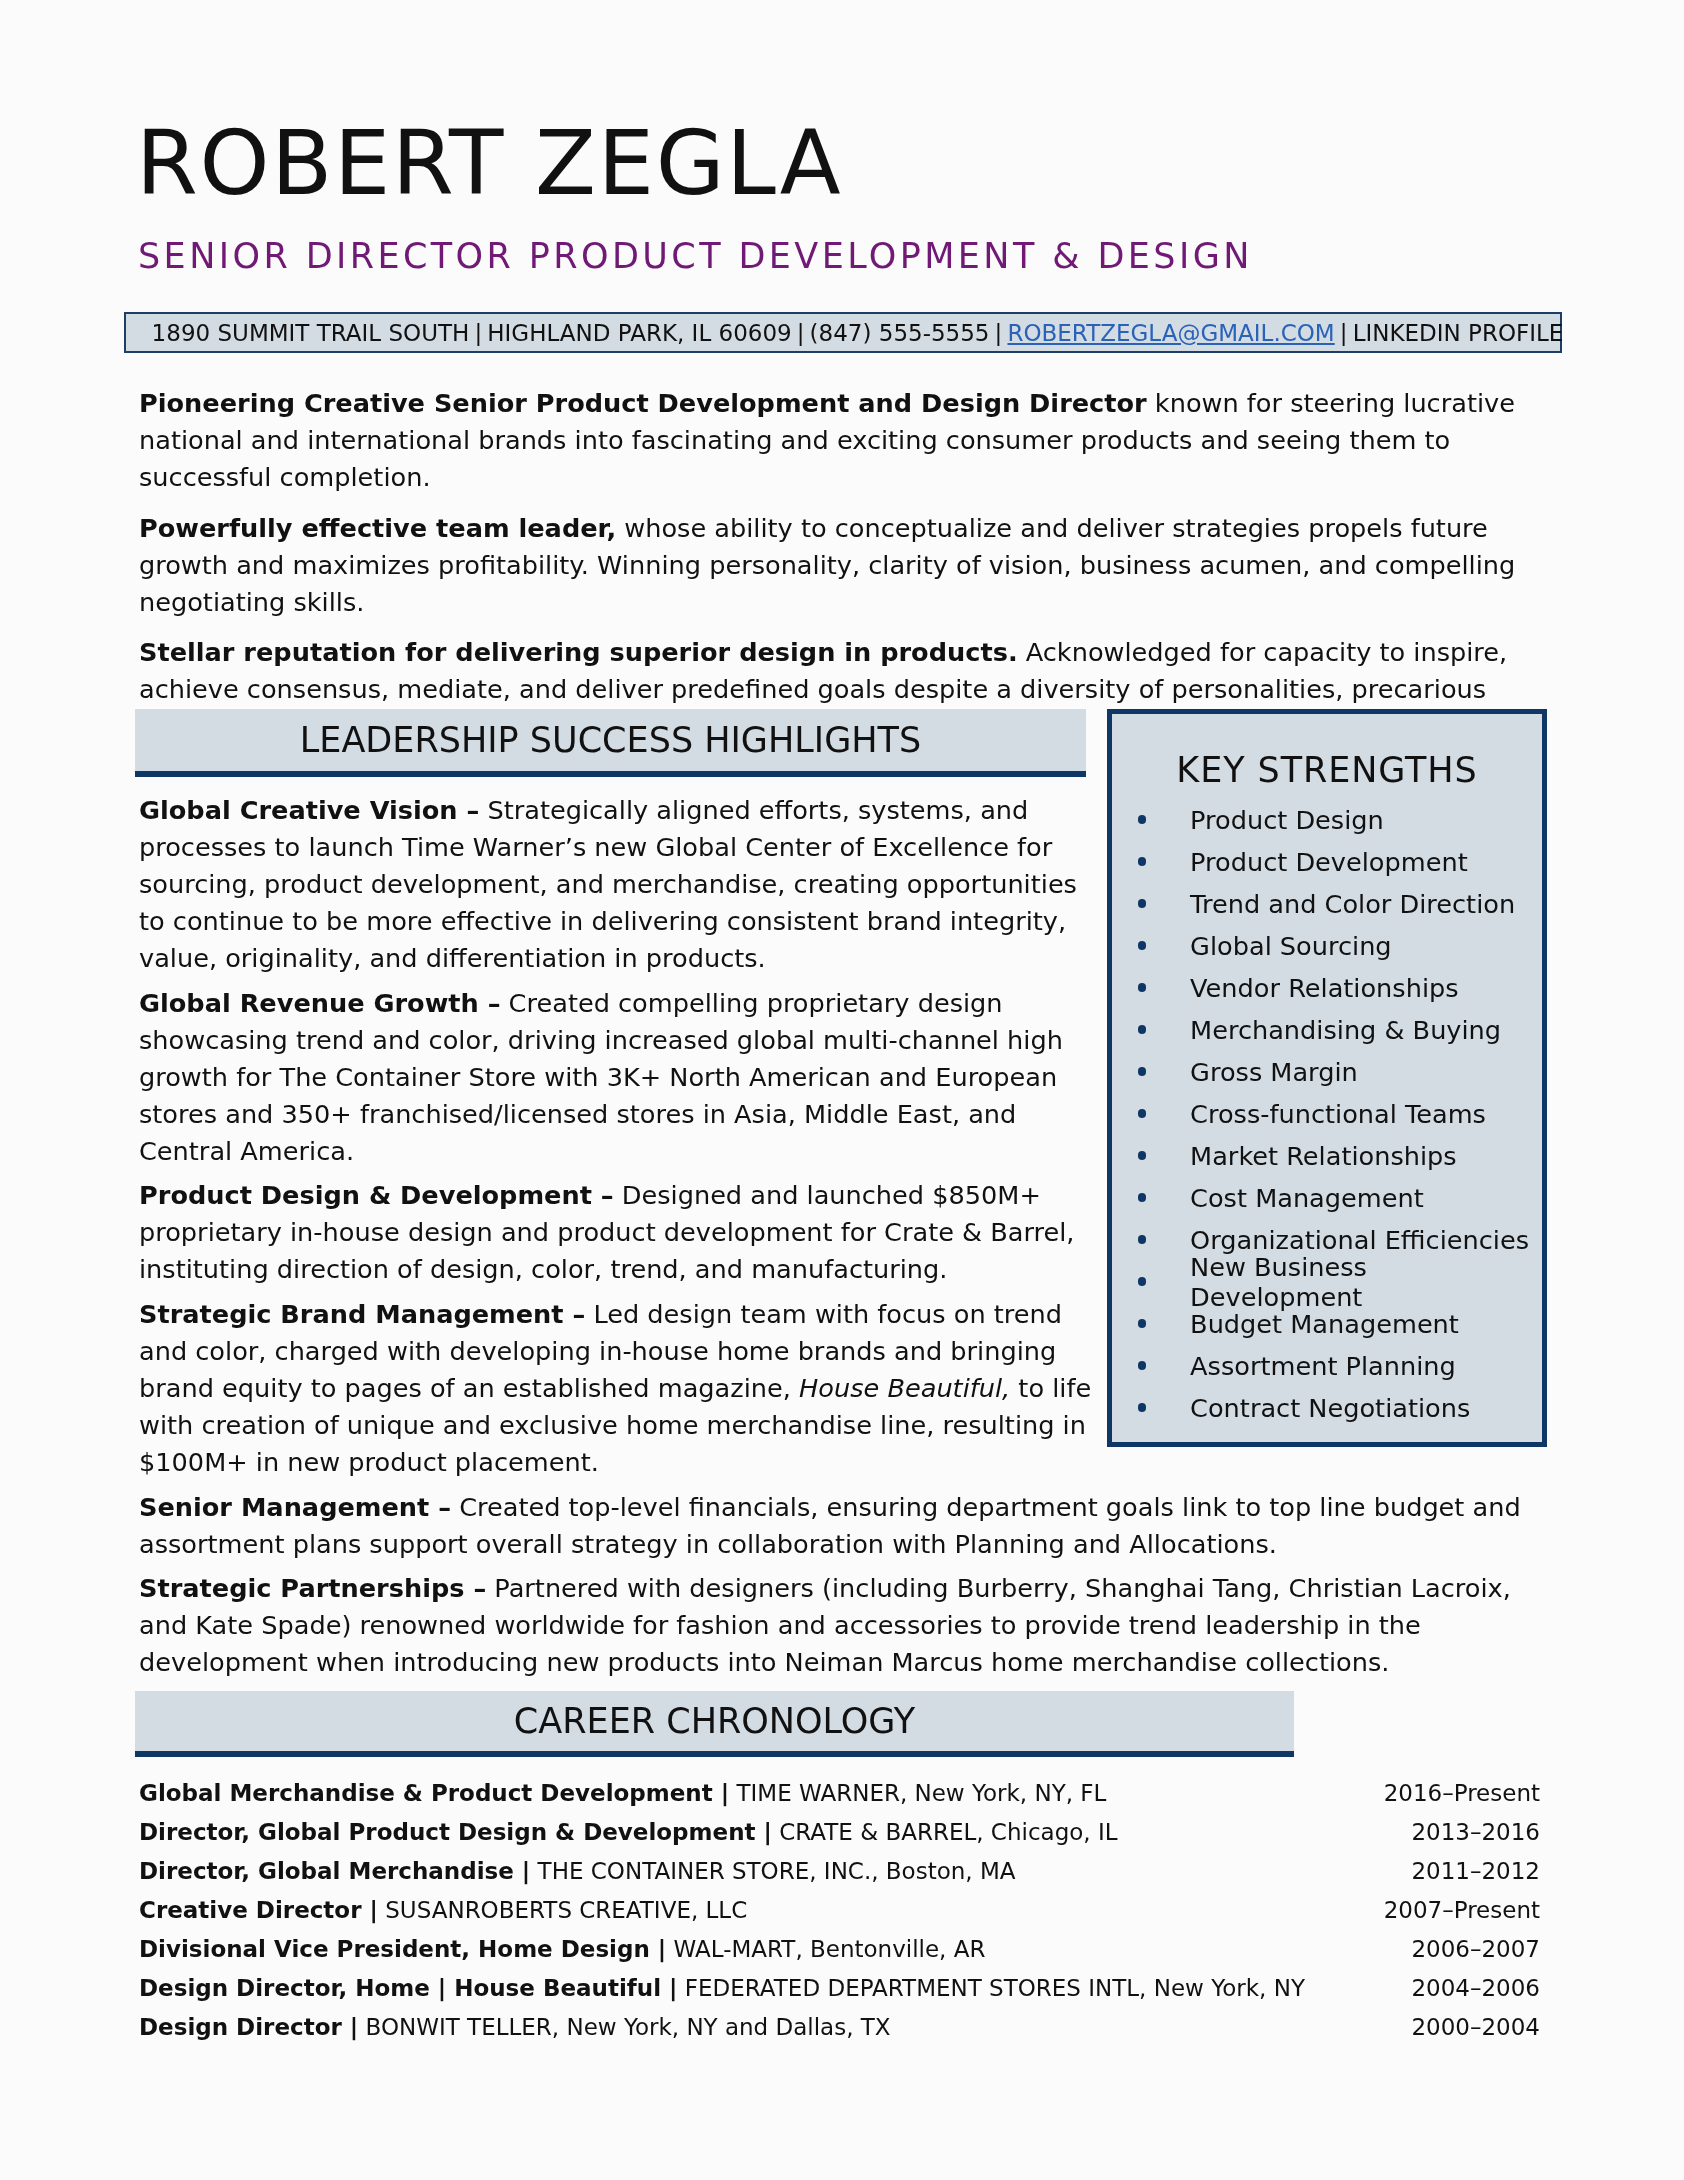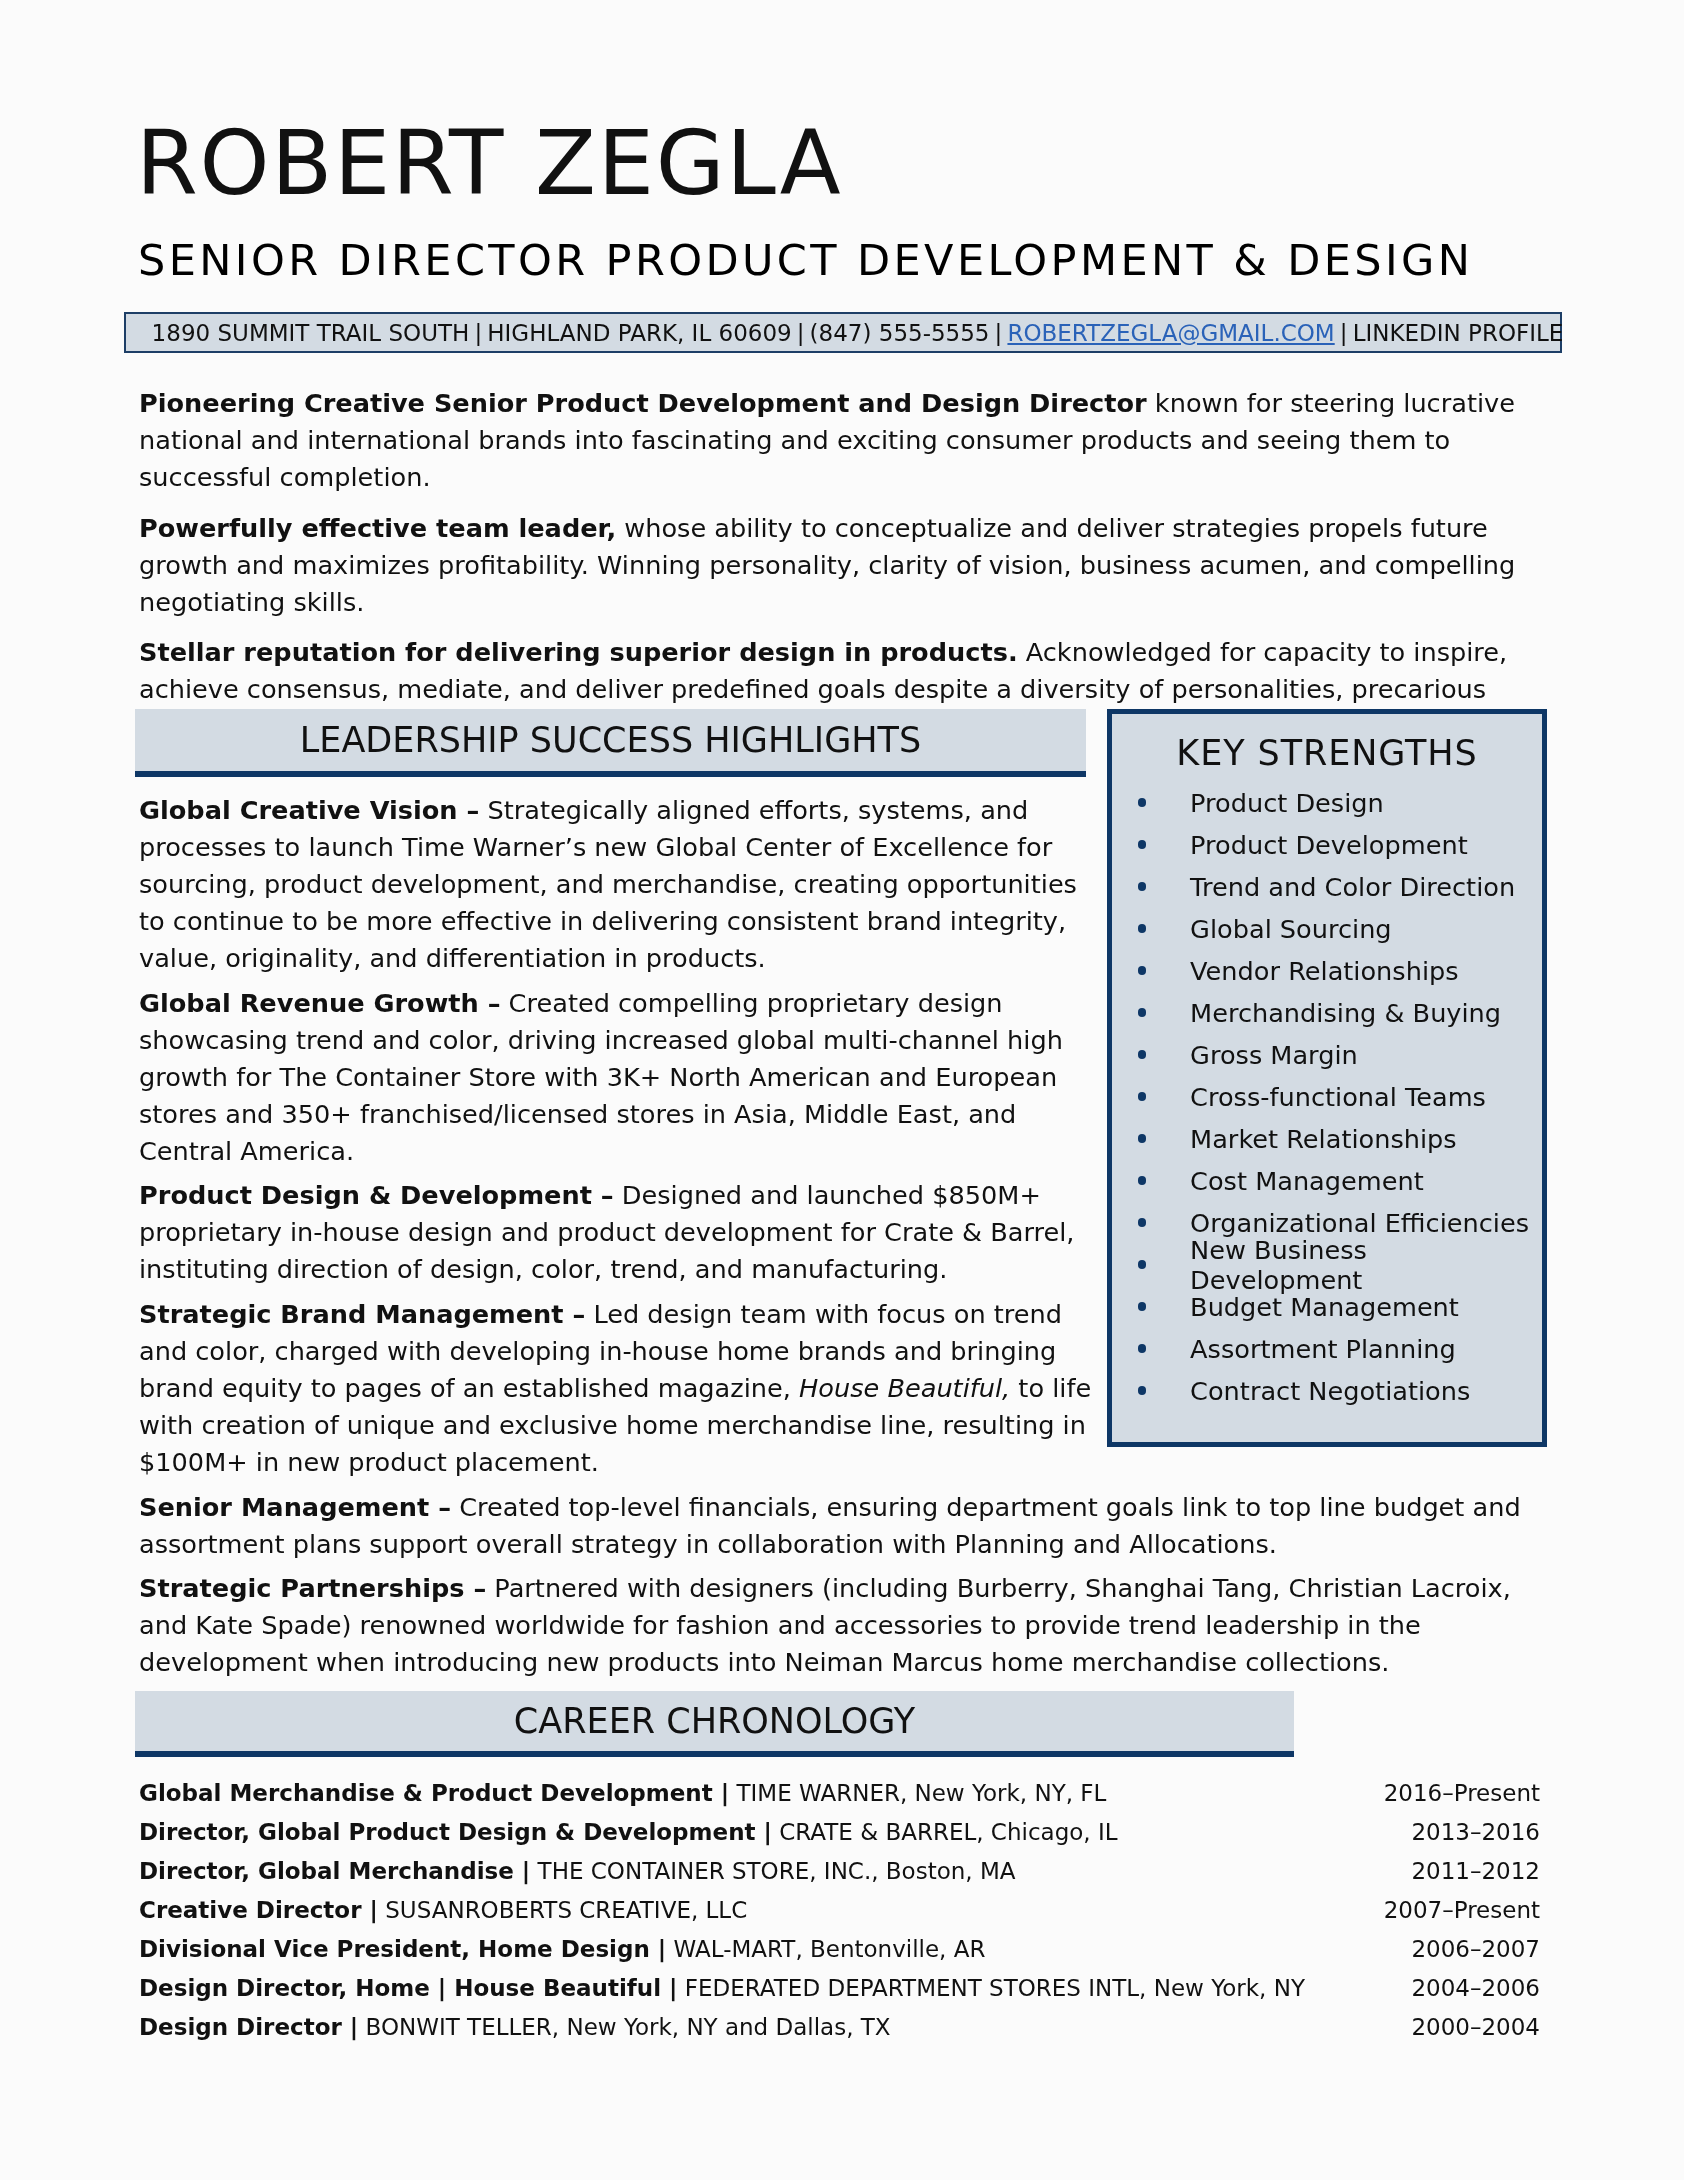--- a/index.html
+++ b/index.html
@@ -13,21 +13,21 @@
     }
     .page { position: absolute; left: 0; top: 0; width: 1685px; height: 2181px; }
 
     .name {
       position: absolute; left: 136px; top: 119px;
       font-size: 89px; font-weight: normal; letter-spacing: 1.7px;
       color: #111; line-height: 1;
     }
     .title {
       position: absolute; left: 138px; top: 239px;
-      font-size: 43px; letter-spacing: 3.4px; color: #000000; line-height: 1;
+      font-size: 35px; letter-spacing: 3.4px; color: #701a75; line-height: 1;
     }
     .contact-bar {
       position: absolute; left: 124px; top: 312px; width: 1438px; height: 41px;
       background: #d3dbe3; border: 2.6px solid #1d3e66;
       box-sizing: border-box;
       display: flex; align-items: center; justify-content: center;
       font-size: 23px; color: #111; white-space: nowrap; padding-left: 29px;
     }
     .contact-bar .sep { margin: 0 5.1px; }
     .contact-bar a { color: #2a62b8; text-decoration: underline; }
@@ -49,21 +49,21 @@
     .highlights p { margin: 0 0 7.7px 0; }
     .highlights b { font-weight: bold; }
     .highlights .wide { width: 1414px; }
 
     .strengths {
       position: absolute; left: 1107px; top: 709px; width: 440px; height: 738px;
       background: #d3dbe3; border: 5.1px solid #0e3766; box-sizing: border-box;
     }
     .strengths h2 {
       margin: 0; text-align: center; font-weight: normal;
-      font-size: 35px; padding-top: 19px; letter-spacing: 0.9px; color: #111;
+      font-size: 35px; padding-top: 36px; letter-spacing: 0.9px; color: #111;
     }
     .strengths ul { list-style: none; margin: 8.5px 0 0 0; padding: 0; }
     .strengths li { display: flex; align-items: center; height: 42px; font-size: 25.6px; color: #111; }
     .strengths .bullet { width: 8.5px; height: 8.5px; border-radius: 50%; background: #0e3766; margin-left: 25.6px; margin-right: 44px; flex-shrink: 0; }
 
     .career { position: absolute; left: 139px; top: 1773px; width: 1401px; font-size: 23px; }
     .career .row { display: flex; justify-content: space-between; height: 39px; align-items: center; }
     .career b { font-weight: bold; }
   </style>
 </head>

